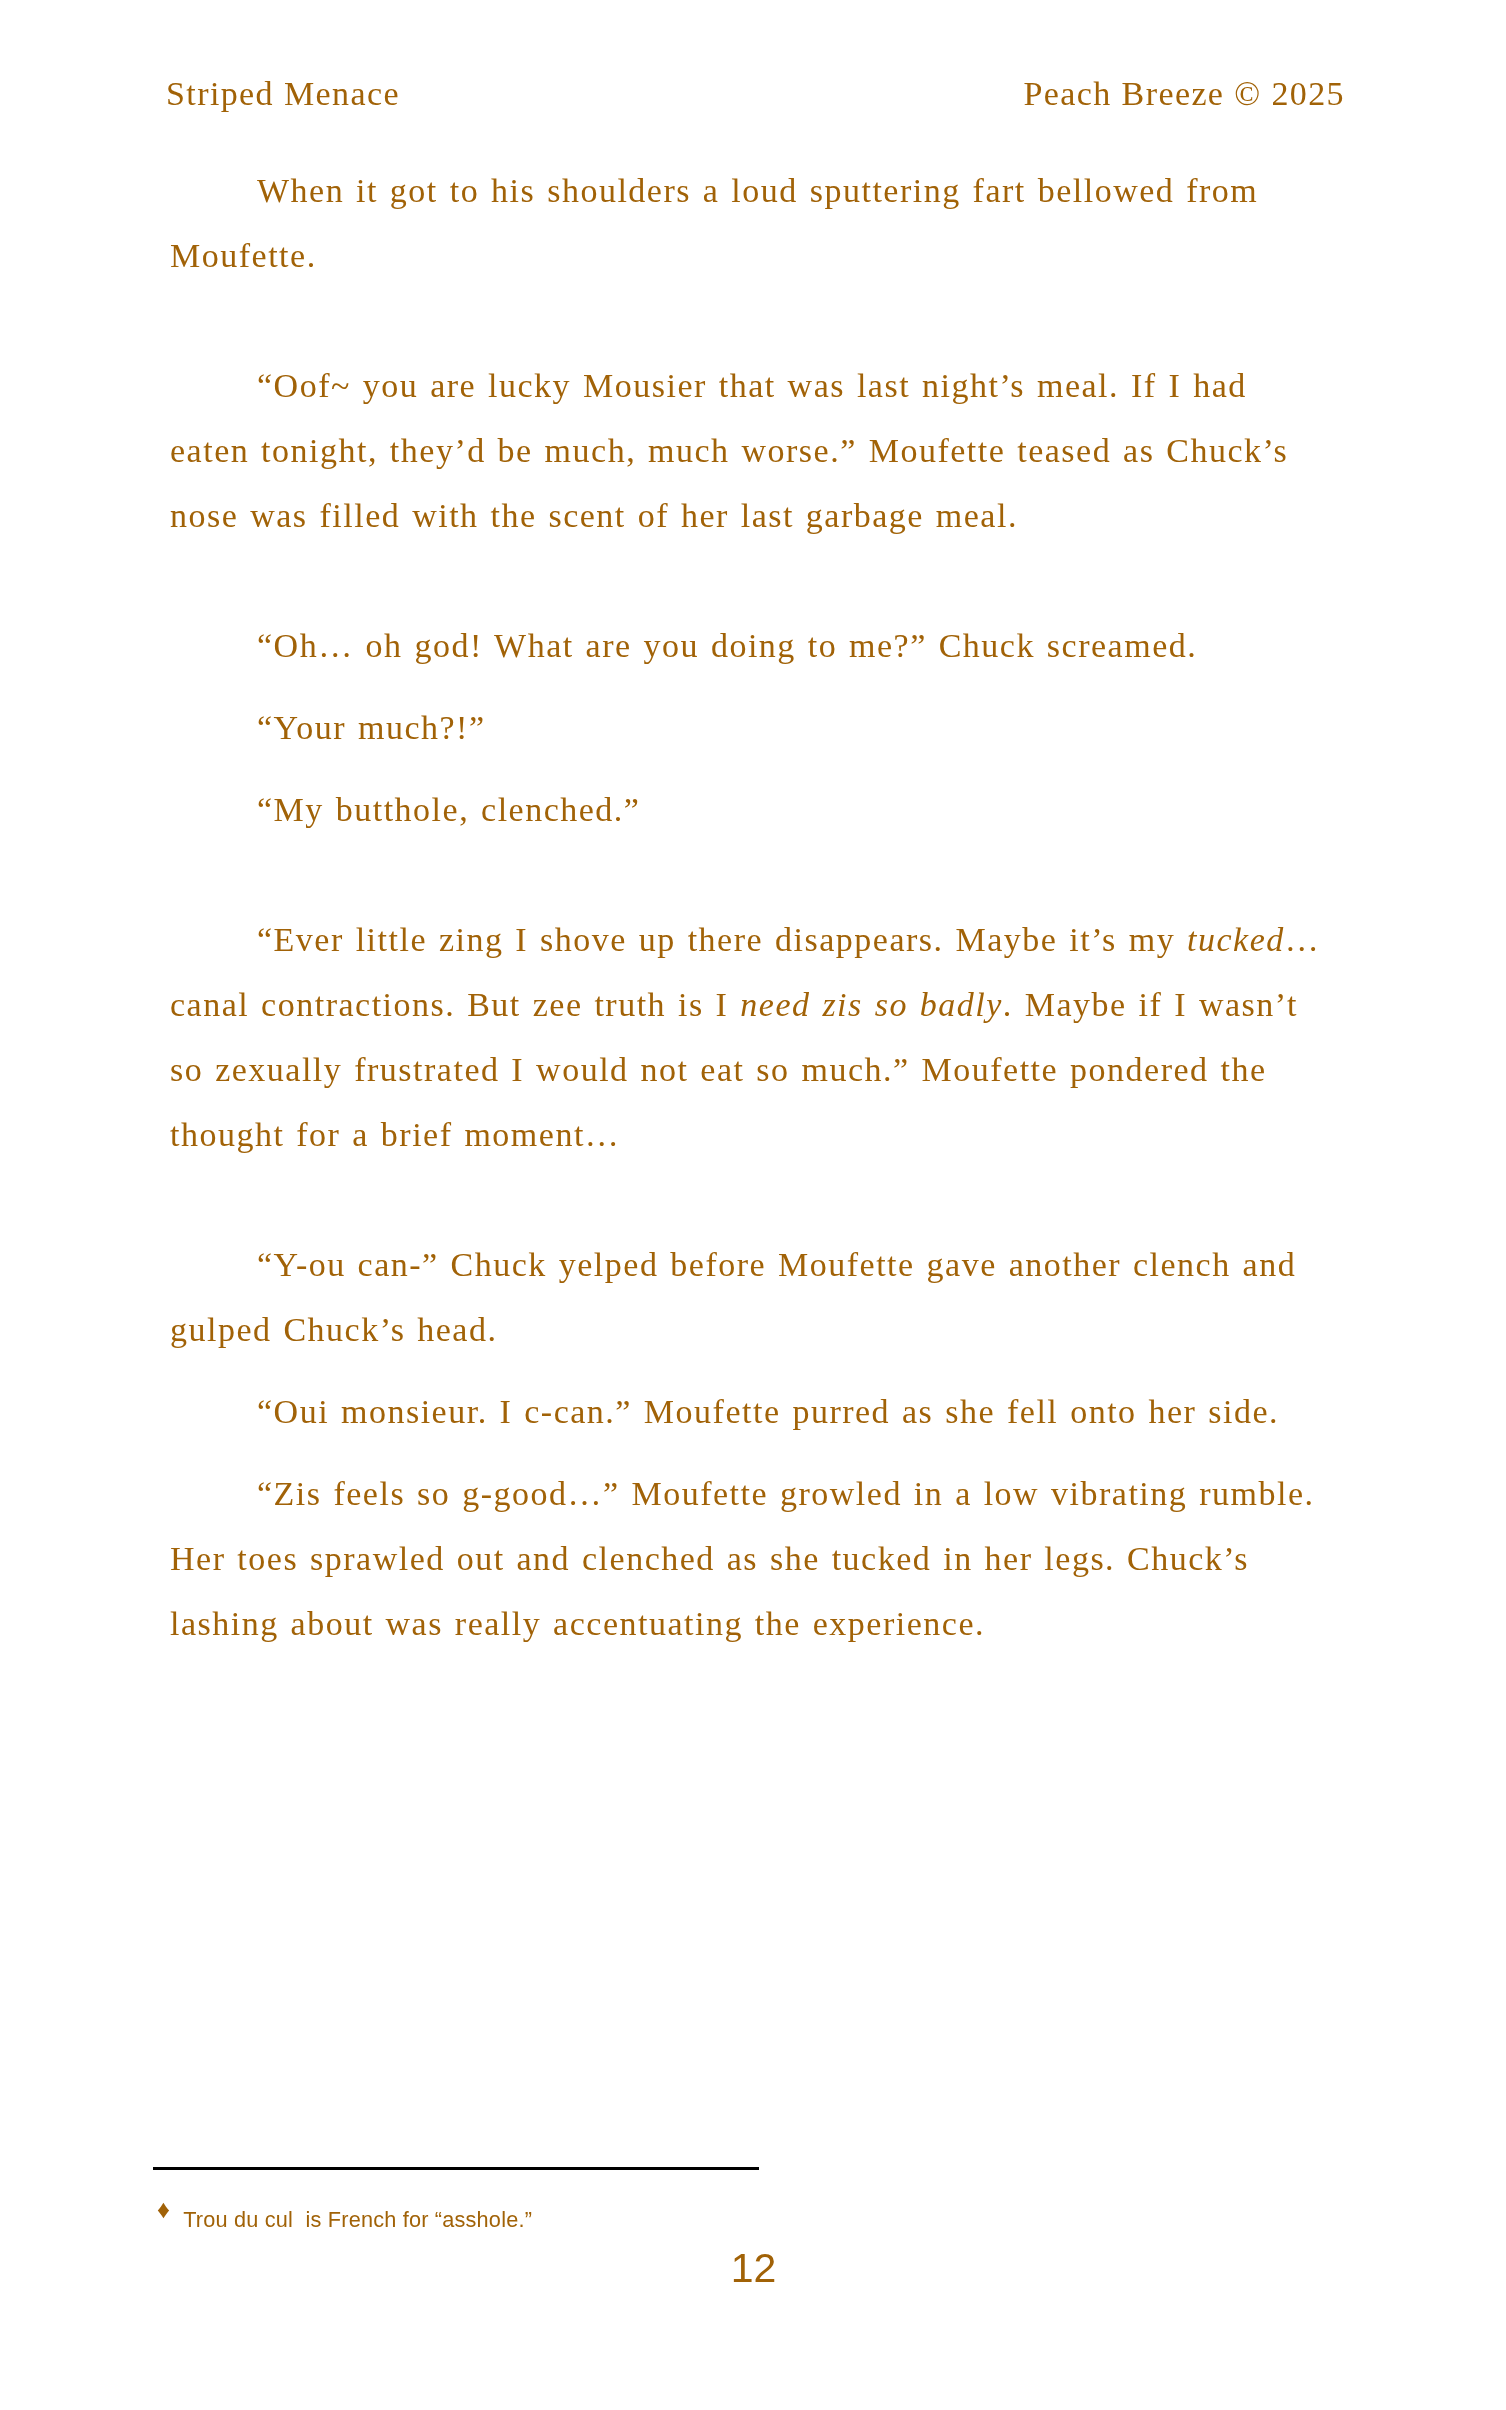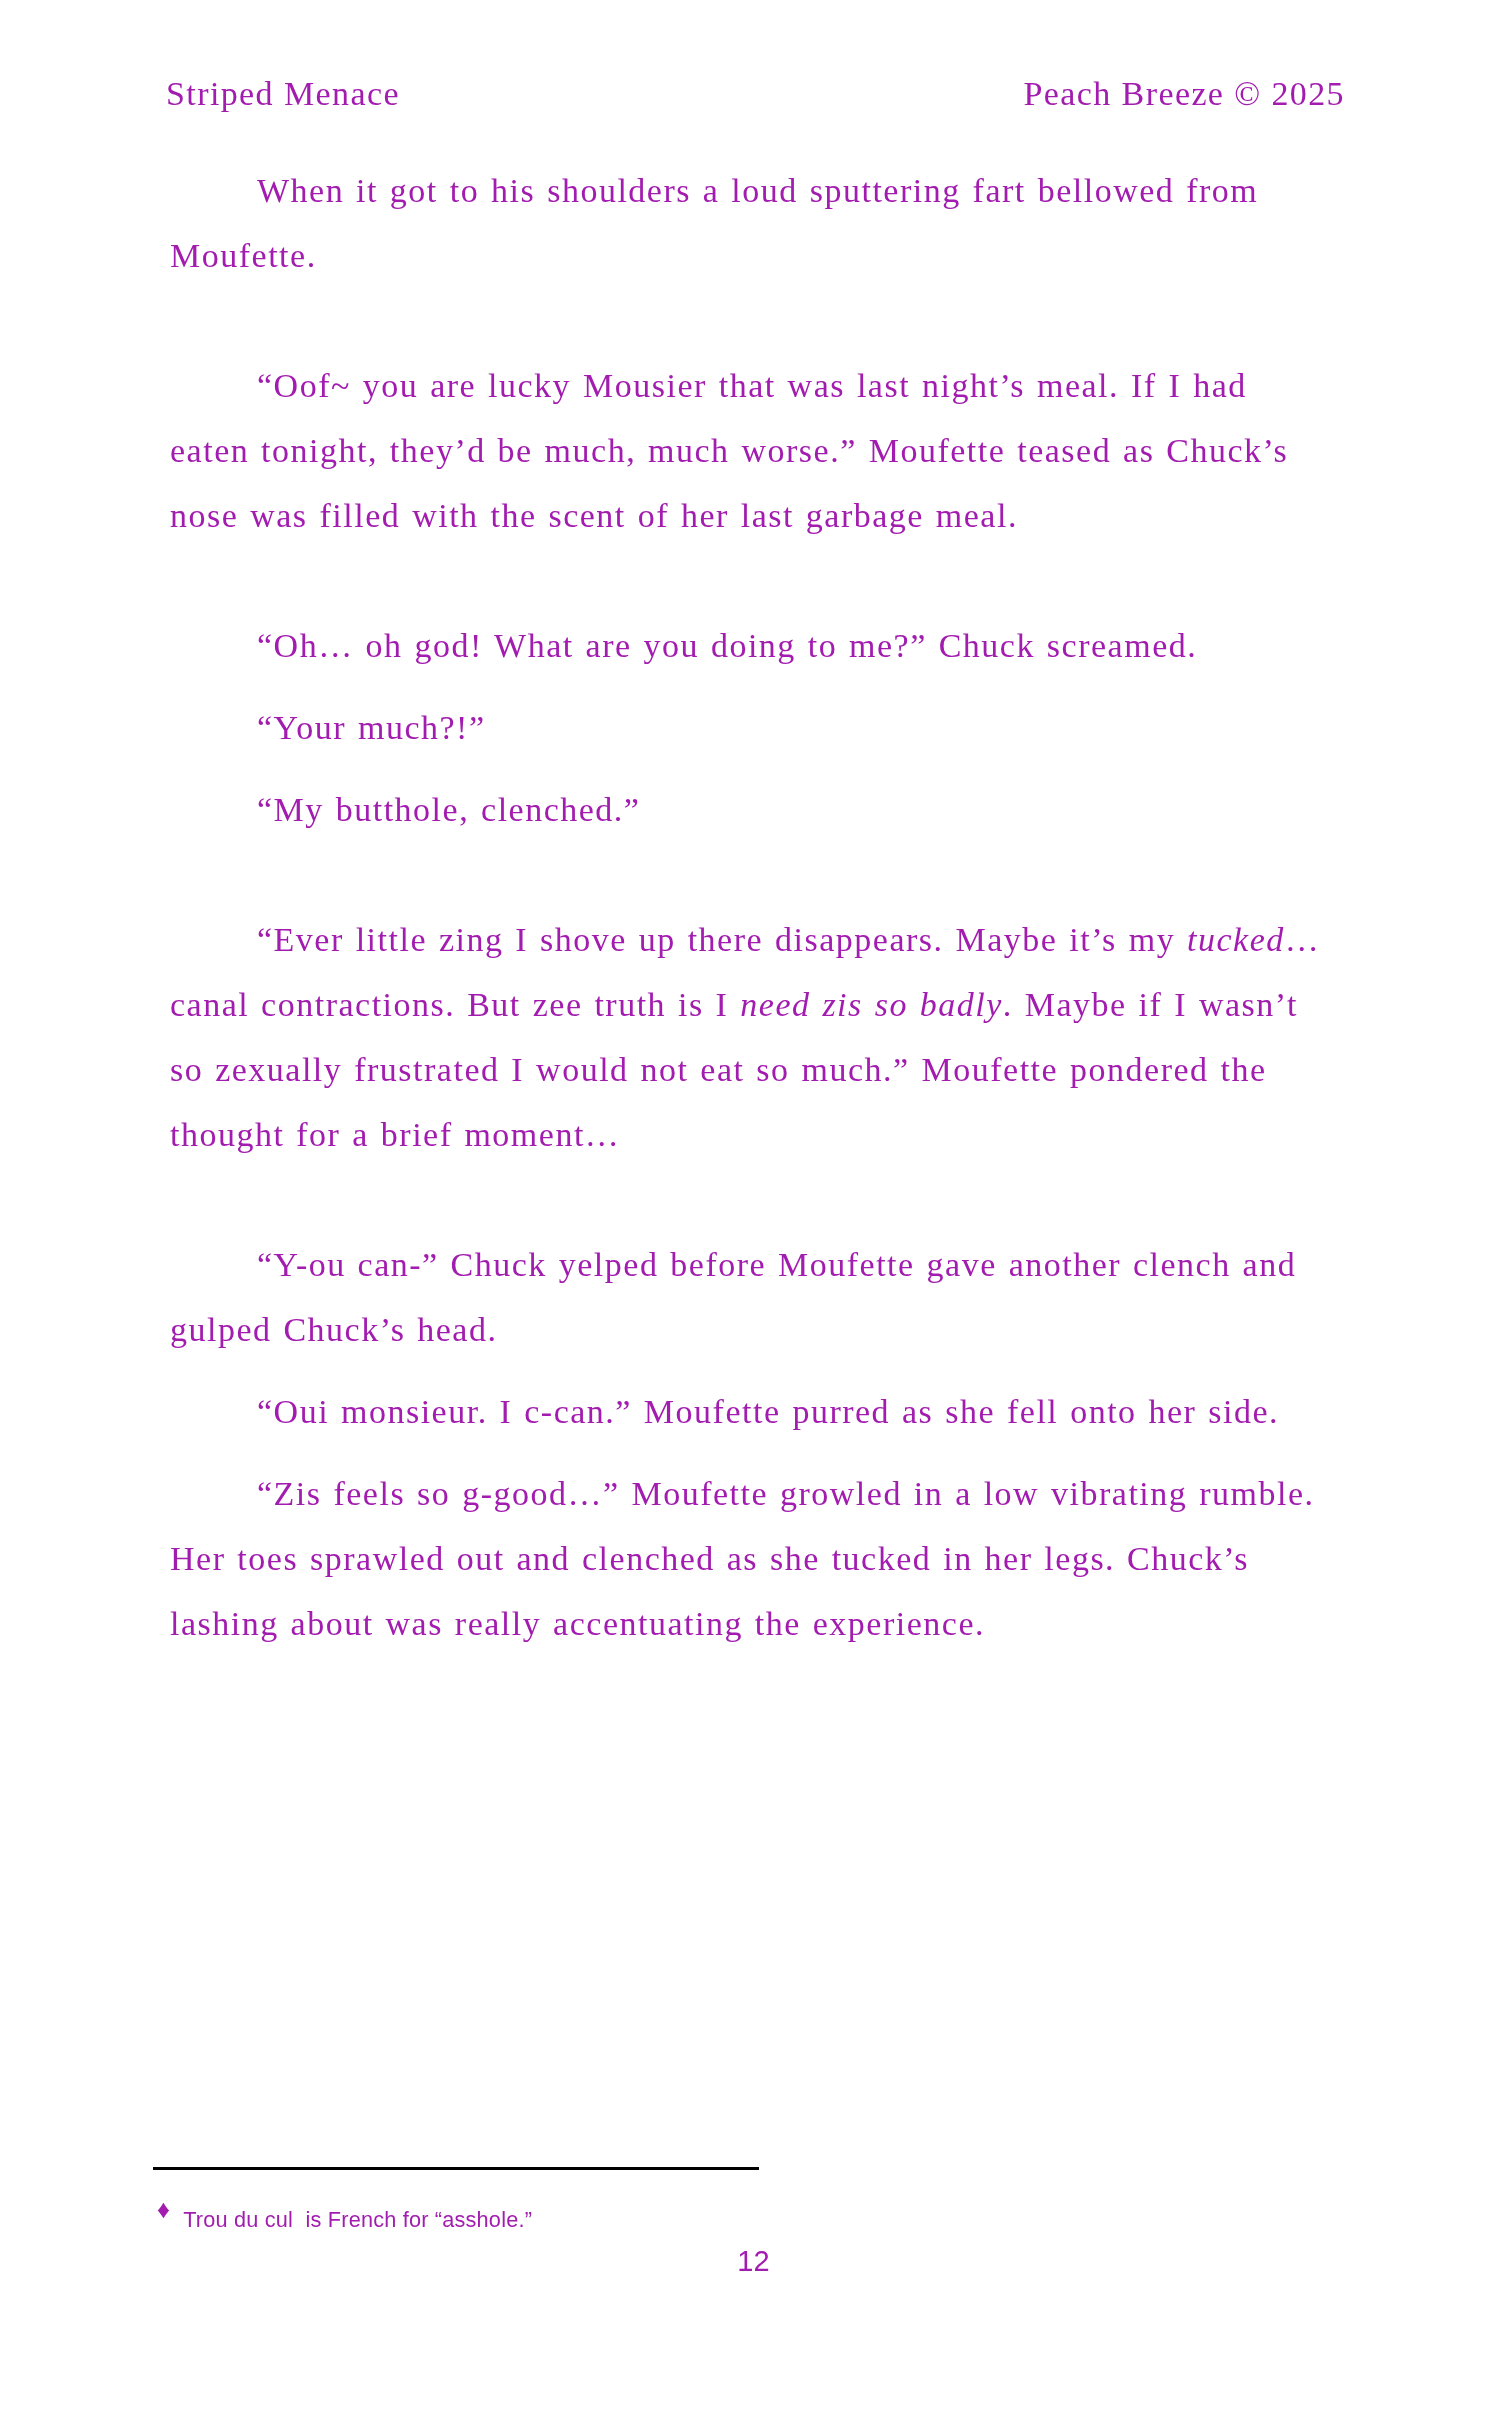--- a/index.html
+++ b/index.html
@@ -5,21 +5,21 @@
   html, body {
     margin: 0;
     padding: 0;
     background: #ffffff;
   }
   .page {
     position: relative;
     width: 1507px;
     height: 2411px;
     background: #ffffff;
-    color: #a21caf;
+    color: #a16207;
     font-family: "Liberation Serif", serif;
     overflow: hidden;
   }
   .page-header {
     position: absolute;
     top: 75px;
     left: 166px;
     right: 162px;
     display: flex;
     justify-content: space-between;
@@ -77,21 +77,21 @@
     margin-right: 13px;
     line-height: 0;
   }
   .page-number {
     position: absolute;
     top: 2245px;
     left: 0;
     width: 100%;
     text-align: center;
     font-family: "Liberation Sans", sans-serif;
-    font-size: 29px;
+    font-size: 41px;
   }
 </style>
 </head>
 <body>
 
 <div class="page">
 
   <div class="page-header">
     <span>Striped Menace</span>
     <span>Peach Breeze © 2025</span>

